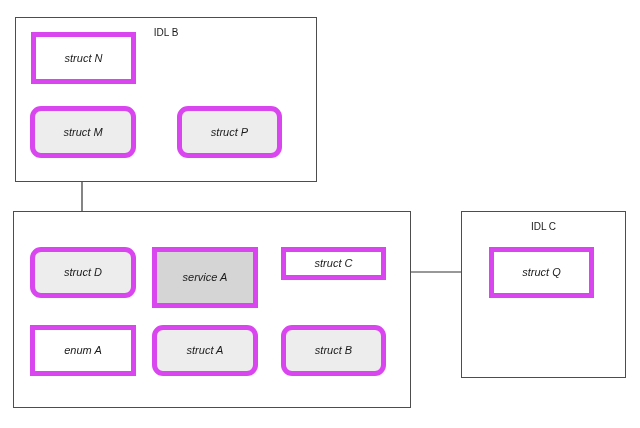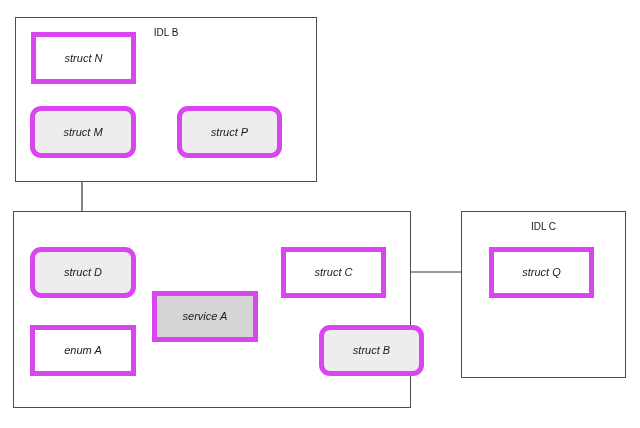--- a/index.html
+++ b/index.html
@@ -119,34 +119,37 @@
   <div class="node fill-light" style="left:161px; top:106px; width:105px; height:52px;margin-left:16px;">
     <span>struct P</span>
   </div>
 
   <div class="container-box" style="left:13px; top:211px; width:398px; height:197px;"></div>
 
   <div class="node fill-light" style="left:30px; top:247px; width:106px; height:51px;">
     <span>struct D</span>
   </div>
 
-  <div class="node fill-medium" style="left:152px; top:247px; width:106px; height:51px;margin-top:44px;">
+  <div class="node fill-medium" style="left:152px; top:247px; width:106px; height:61px;">
     <span>service A</span>
   </div>
 
-  <div class="node fill-white" style="left:281px; top:247px; width:105px; height:51px;">
+  <div class="node fill-white" style="left:281px; top:247px; width:105px; height:33px;">
     <span>struct C</span>
   </div>
 
   <div class="node fill-white" style="left:30px; top:325px; width:106px; height:51px;">
     <span>enum A</span>
   </div>
 
+  <div class="node fill-light" style="left:152px; top:325px; width:106px; height:51px;">
+    <span>struct A</span>
+  </div>
 
-  <div class="node fill-light" style="left:281px; top:325px; width:105px; height:51px;margin-left:38px;">
+  <div class="node fill-light" style="left:281px; top:325px; width:105px; height:51px;">
     <span>struct B</span>
   </div>
 
   <div class="container-box" style="left:461px; top:211px; width:165px; height:167px;"></div>
   <div class="container-label" style="left:462px; top:220px; width:163px;">IDL C</div>
 
   <div class="node fill-white" style="left:489px; top:247px; width:105px; height:51px;">
     <span>struct Q</span>
   </div>
 

